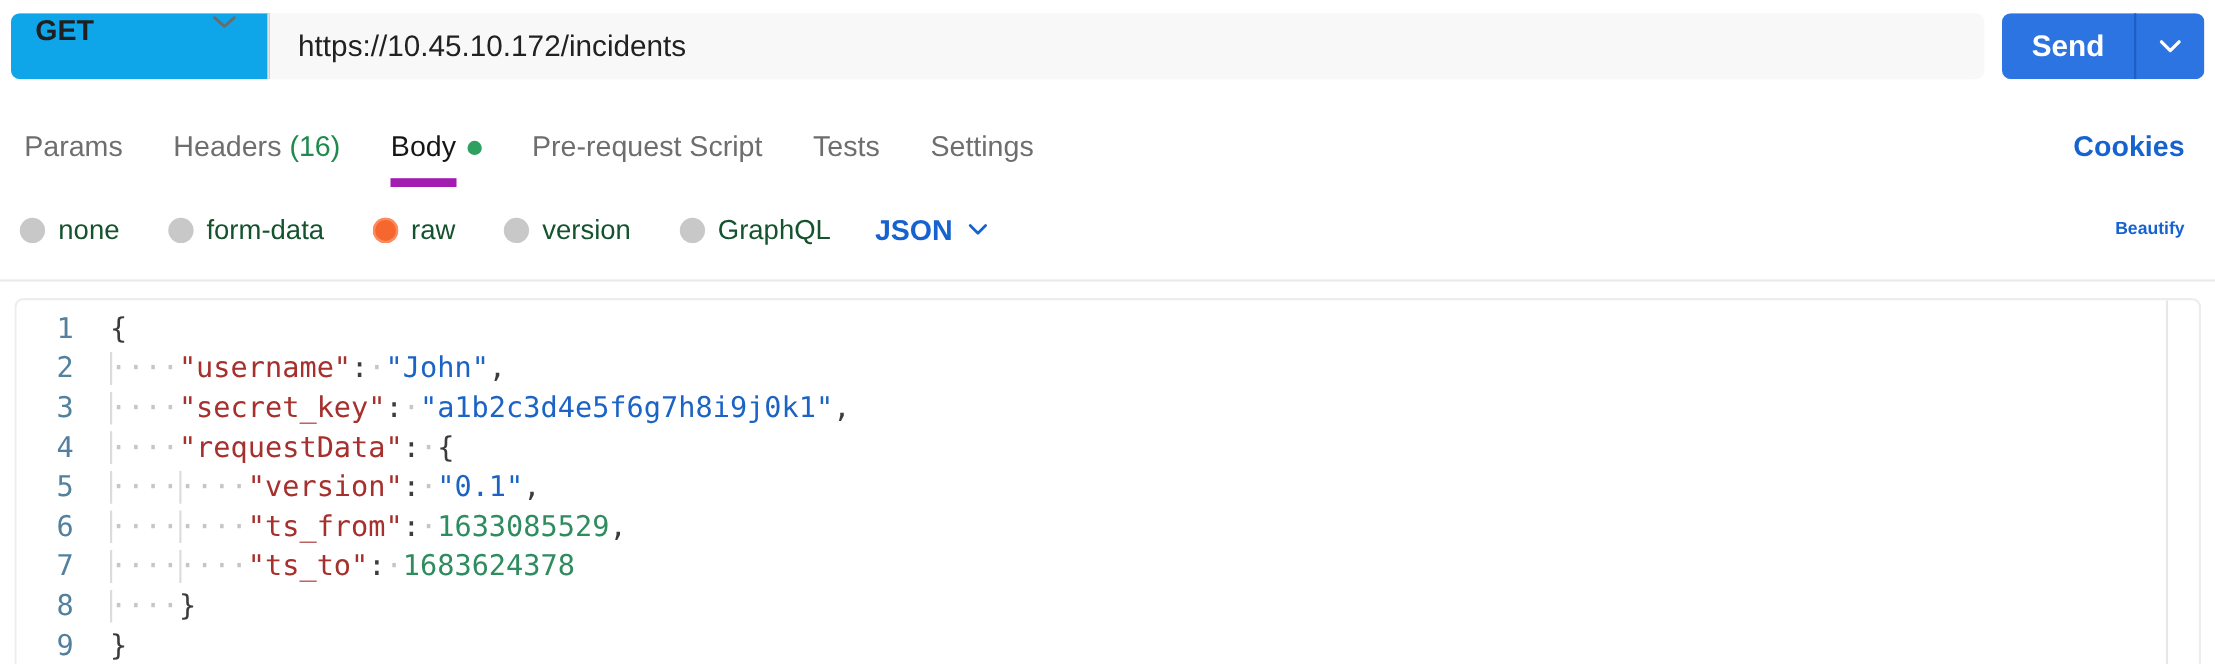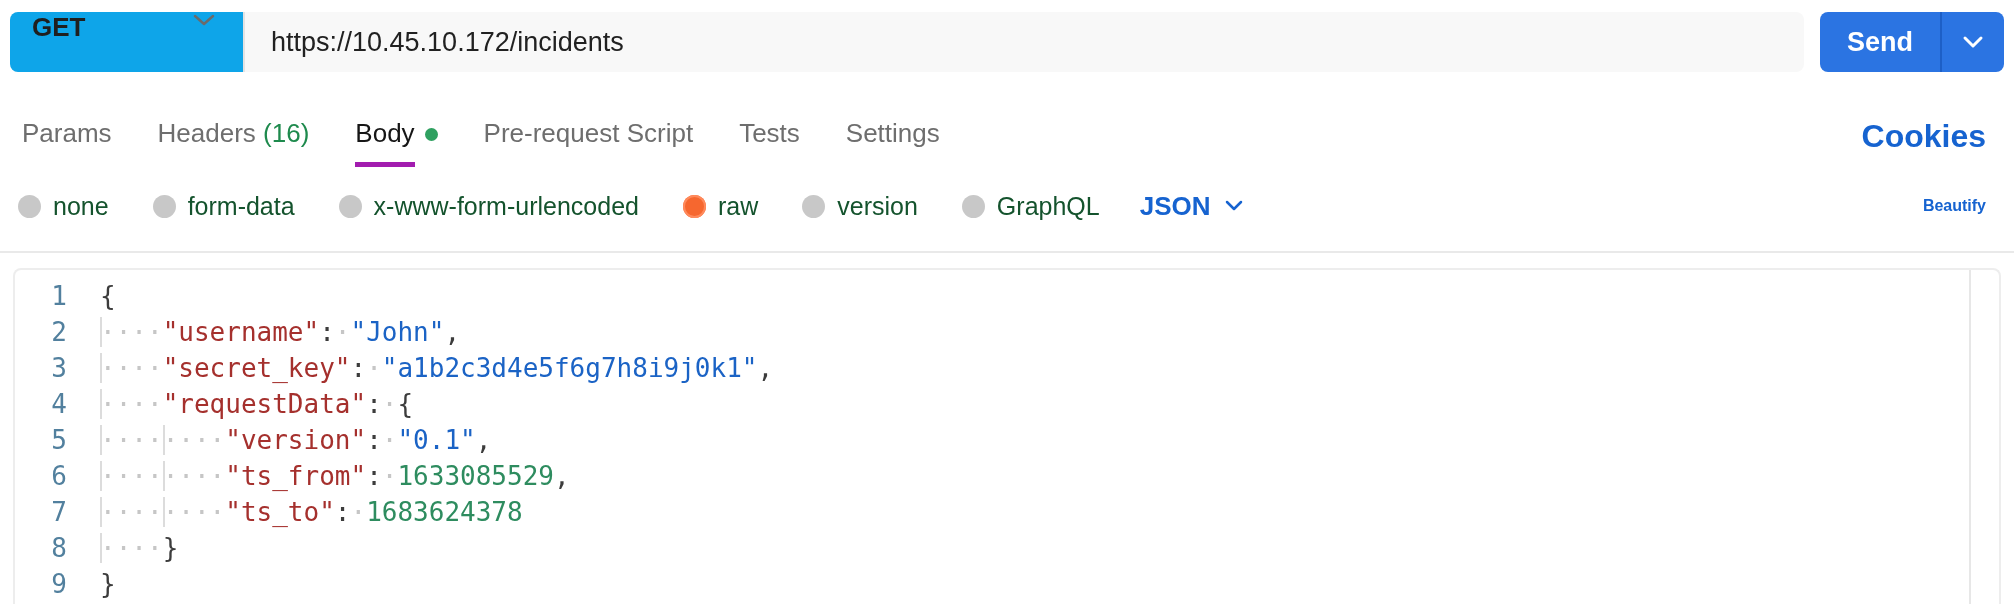--- a/index.html
+++ b/index.html
@@ -24,24 +24,24 @@
   .url-input { flex:1; display:flex; align-items:center; padding:0 26px; font-size:27px; color:#212121; }
   .send-btn { width:184px; flex-shrink:0; display:flex; border-radius:8px; overflow:hidden; color:#ffffff; cursor:pointer; }
   .send-main { flex:1; display:flex; align-items:center; justify-content:center; background:#2b74e2; font-size:27px; font-weight:bold; }
   .send-caret { width:64px; background:#2b74e2; border-left:2px solid #1d5fc6; display:flex; align-items:center; justify-content:center; }
 
   
   .tabs { display:flex; align-items:flex-start; padding:46px 28px 0 22px; flex-shrink:0; }
   .tabs-list { display:flex; align-items:flex-start; gap:46px; }
   .tab { display:flex; align-items:flex-start; gap:10px; font-size:26px; color:#6e6e6e; cursor:pointer; white-space:nowrap; }
   .tab-label { padding-bottom:13px; }
-  .tab.active .tab-label { color:#161616; border-bottom:5px solid #a21caf; }
+  .tab.active .tab-label { color:#161616; border-bottom:8px solid #a21caf; }
   .tab-count { color:#1e8a4d; }
   .tab-dot { width:13px; height:13px; border-radius:50%; background:#2fa060; margin-top:10px; }
-  .cookies-link { margin-left:auto; font-size:32px; font-weight:bold; color:#1663d0; cursor:pointer; }
+  .cookies-link { margin-left:auto; font-size:26px; font-weight:bold; color:#1663d0; cursor:pointer; }
 
   
   .radio-row { display:flex; align-items:center; padding:24px 28px 0 18px; flex-shrink:0; height:54px; }
   .radio-list { display:flex; align-items:center; gap:44px; }
   .radio-opt { display:flex; align-items:center; gap:12px; font-size:25px; color:#14532d; cursor:pointer; white-space:nowrap; }
   .radio-circle { width:23px; height:23px; border-radius:50%; background:#c8c8c8; flex-shrink:0; }
   .radio-opt.selected .radio-circle { background:#f6672f; box-shadow: inset 0 0 0 2px #ff8a5c; }
   .lang-select { display:flex; align-items:center; gap:12px; margin-left:40px; font-size:26px; font-weight:bold; color:#1663d0; cursor:pointer; }
   .beautify-link { margin-left:auto; font-size:16px; font-weight:bold; color:#1663d0; cursor:pointer; }
 
@@ -123,24 +123,20 @@
   <div class="radio-row">
     <div class="radio-list" id="radio-list">
         <div class="radio-opt">
           <span class="radio-circle"></span>
           <span>none</span>
         </div>
         <div class="radio-opt">
           <span class="radio-circle"></span>
           <span>form-data</span>
         </div>
-        <div class="radio-opt">
-          <span class="radio-circle"></span>
-          <span>x-www-form-urlencoded</span>
-        </div>
         <div class="radio-opt selected">
           <span class="radio-circle"></span>
           <span>raw</span>
         </div>
         <div class="radio-opt">
           <span class="radio-circle"></span>
           <span>version</span>
         </div>
         <div class="radio-opt">
           <span class="radio-circle"></span>

